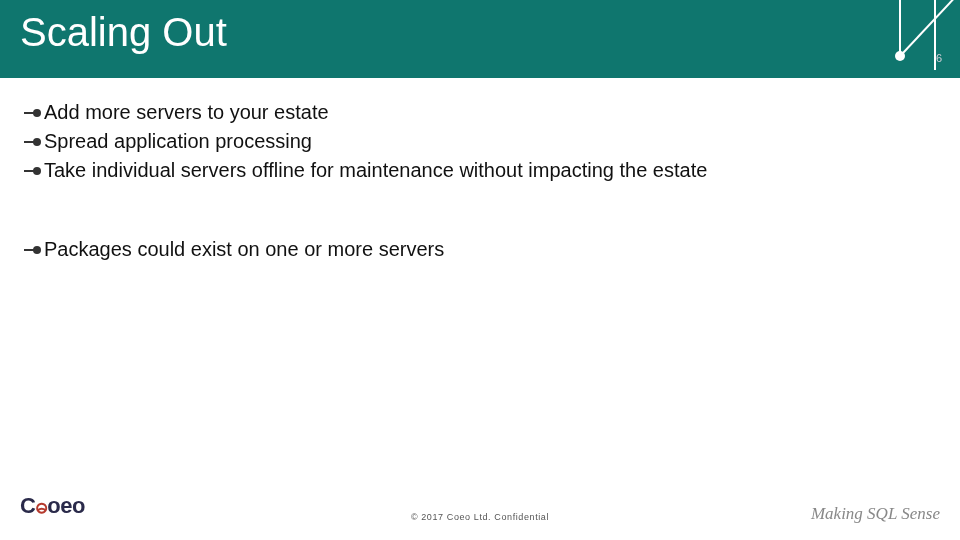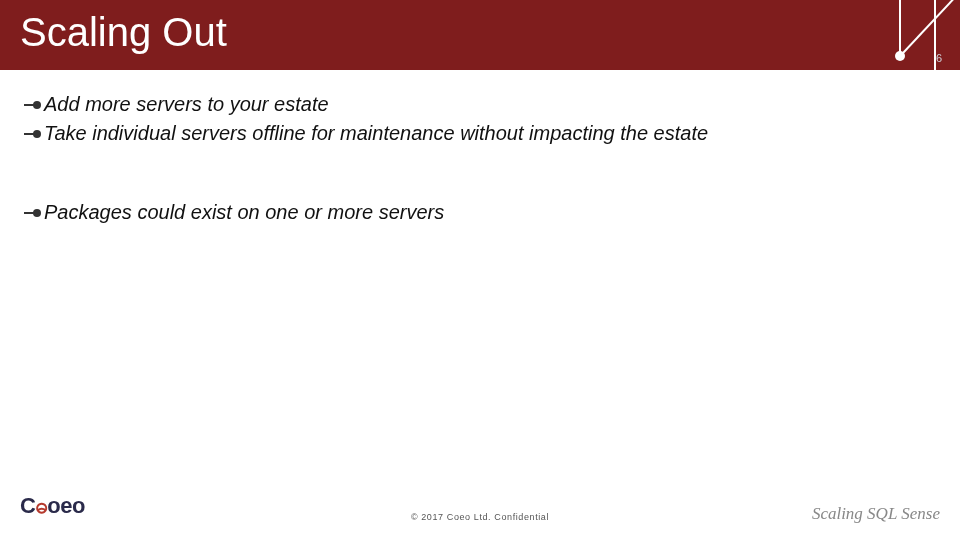--- a/index.html
+++ b/index.html
@@ -1,22 +1,22 @@
 <!DOCTYPE html>
 <html><head>
 <meta charset="utf-8">
 <style>
   * { margin: 0; padding: 0; box-sizing: border-box; }
   html, body { width: 960px; height: 540px; font-family: Arial, Helvetica, sans-serif; background: #fff; overflow: hidden; }
 
   .header {
     position: relative;
     width: 960px;
-    height: 70px;
-    background: #7f1d1d;
+    height: 78px;
+    background: #0f766e;
     color: #fff;
   }
   .title {
     position: absolute;
     left: 20px;
     top: 10px;
     font-size: 40px;
     font-weight: 400;
     color: #fff;
   }
@@ -39,21 +39,20 @@
   .content {
     padding: 18px 20px 0 24px;
   }
   .group { margin-bottom: 54px; }
   .group:last-child { margin-bottom: 10px; }
 
   .item {
     display: flex;
     align-items: center;
     margin: 4px 0;
-    font-style: italic;
   }
   .bullet {
     width: 18px;
     height: 12px;
     flex: 0 0 auto;
     margin-right: 2px;
     position: relative;
   }
   .bullet::before {
     content: "";
@@ -132,31 +131,35 @@
 </div>
 
 <div class="content">
   <div class="group">
     <div class="item">
       <span class="bullet"></span>
       <span class="itemtext">Add more servers to your estate</span>
     </div>
     <div class="item">
       <span class="bullet"></span>
+      <span class="itemtext">Spread application processing</span>
+    </div>
+    <div class="item">
+      <span class="bullet"></span>
       <span class="itemtext">Take individual servers offline for maintenance without impacting the estate</span>
     </div>
   </div>
 
   <div class="group">
     <div class="item">
       <span class="bullet"></span>
       <span class="itemtext">Packages could exist on one or more servers</span>
     </div>
   </div>
 </div>
 
 <div class="footer">
   <div class="logo">
     <span>C</span><span class="swirl">ဓ</span><span>oeo</span>
   </div>
   <div class="copyright">© 2017 Coeo Ltd. Confidential</div>
-  <div class="tagline">Scaling SQL Sense</div>
+  <div class="tagline">Making SQL Sense</div>
 </div>
 
 </body></html>

